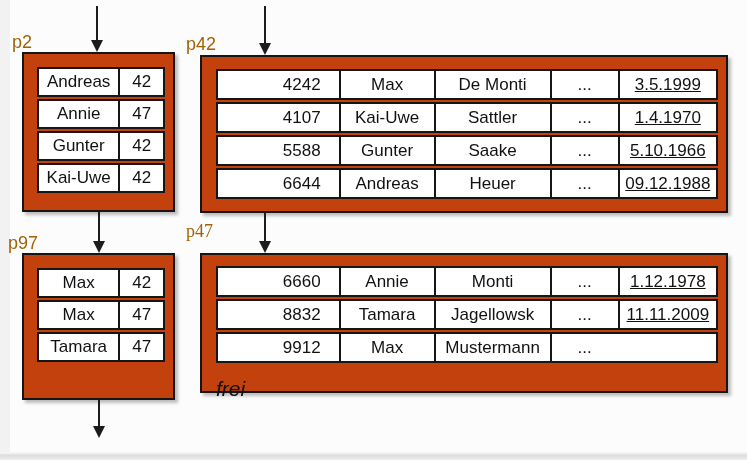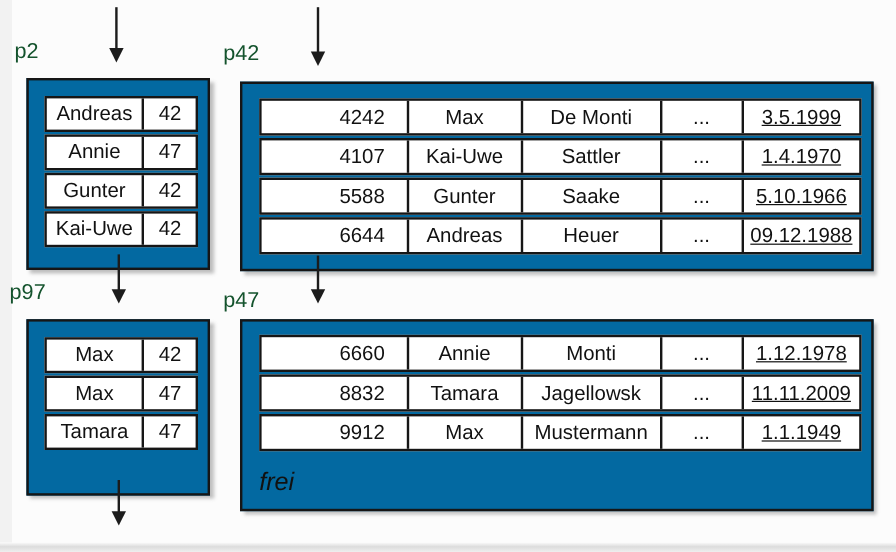--- a/index.html
+++ b/index.html
@@ -20,29 +20,28 @@
   }
   .bottom-bar{
     position:absolute;left:0;top:452px;width:747px;height:8px;
     background:linear-gradient(#fbfbfb,#dcdcdc 45%,#efefef);
   }
 
   
   .page-box{
     position:absolute;
     box-sizing:border-box;
-    background:#0369a1;
+    background:#c2410c;
     border:2.5px solid #161616;
     box-shadow:3px 3px 3px rgba(110,110,110,0.45);
-    margin-top:13px;
   }
   .page-label{
     position:absolute;
     font-size:18px;
-    color:#14532d;
+    color:#a16207;
     letter-spacing:0px;
   }
 
   
   .records{position:absolute;}
   .record{
     display:flex;
     box-sizing:border-box;
     border:2px solid #161616;
     background:#ffffff;
@@ -103,21 +102,21 @@
     <div class="head"></div>
   </div>
   <div class="arrow" style="left:258px;top:6px;height:49px;">
     <div class="shaft"></div>
     <div class="head"></div>
   </div>
 
   <div class="page-label" style="left:12px;top:32px;">p2</div>
   <div class="page-label" style="left:186px;top:34px;">p42</div>
   <div class="page-label" style="left:8px;top:233px;">p97</div>
-  <div class="page-label" style="left:186px;top:240px;">p47</div>
+  <div class="page-label" style="left:186px;top:221px;font-family:Liberation Serif, serif;">p47</div>
 
   <div class="page-box" style="left:22px;top:52px;width:153px;height:160px;">
     <div class="records idx" style="left:13px;top:13px;width:128px;">
       <div class="record">
         <div class="cell c0">Andreas</div>
         <div class="cell c1">42</div>
       </div>
       <div class="record">
         <div class="cell c0">Annie</div>
         <div class="cell c1">47</div>
@@ -185,42 +184,41 @@
         <div class="cell c0">Max</div>
         <div class="cell c1">47</div>
       </div>
       <div class="record">
         <div class="cell c0">Tamara</div>
         <div class="cell c1">47</div>
       </div>
     </div>
   </div>
 
-  <div class="page-box" style="left:200px;top:253px;width:528px;height:160px;">
+  <div class="page-box" style="left:200px;top:253px;width:528px;height:140px;">
     <div class="records dat" style="left:14px;top:11px;width:502px;">
       <div class="record">
         <div class="cell c0">6660</div>
         <div class="cell c1">Annie</div>
         <div class="cell c2">Monti</div>
         <div class="cell c3">...</div>
         <div class="cell c4">1.12.1978</div>
       </div>
       <div class="record">
         <div class="cell c0">8832</div>
         <div class="cell c1">Tamara</div>
         <div class="cell c2">Jagellowsk</div>
         <div class="cell c3">...</div>
         <div class="cell c4">11.11.2009</div>
       </div>
       <div class="record">
         <div class="cell c0">9912</div>
         <div class="cell c1">Max</div>
         <div class="cell c2">Mustermann</div>
         <div class="cell c3">...</div>
-        <div class="cell c4">1.1.1949</div>
       </div>
     </div>
     <div class="frei-label" style="left:14px;top:122px;">frei</div>
   </div>
 
   <div class="arrow" style="left:92px;top:400px;height:38px;">
     <div class="shaft"></div>
     <div class="head"></div>
   </div>
 

